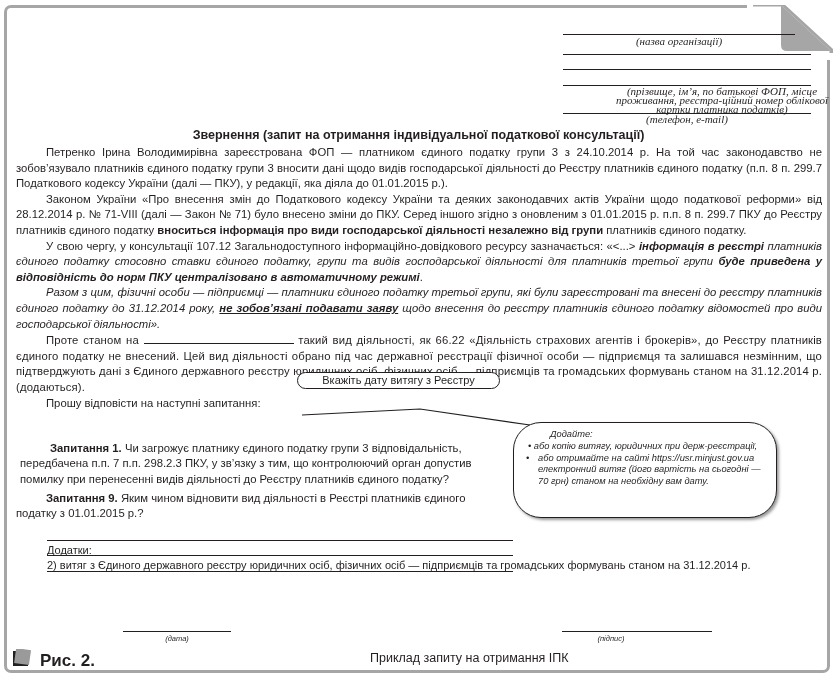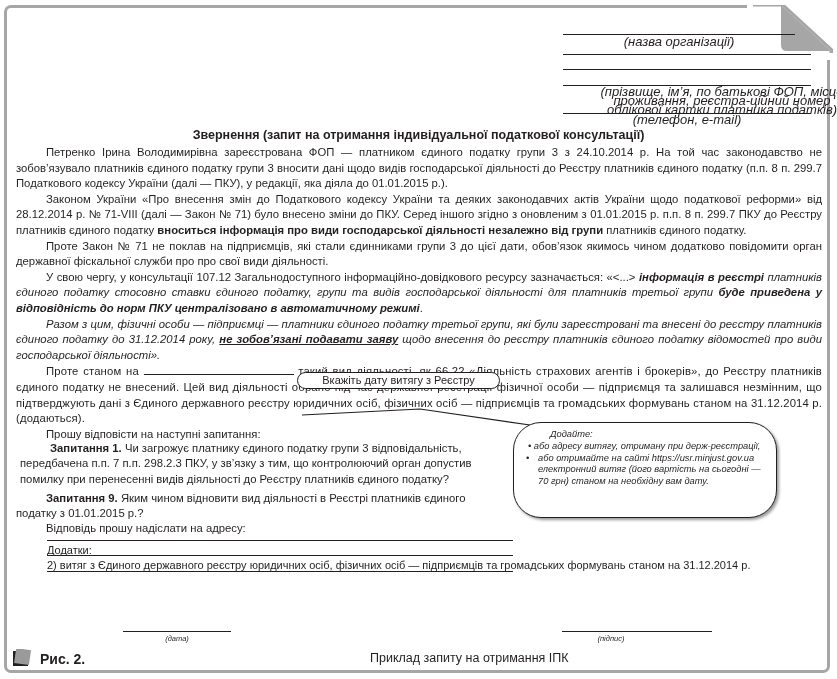--- a/index.html
+++ b/index.html
@@ -3,42 +3,42 @@
 <meta charset="utf-8">
 <style>
   html, body { margin: 0; padding: 0; background: #ffffff; }
   body { width: 837px; height: 679px; position: relative; overflow: hidden;
          font-family: "Liberation Sans", sans-serif; color: #231f20; }
   .frame { position: absolute; left: 4px; top: 5px; width: 826px; height: 668px;
            border: 3px solid #a6a6a6; border-radius: 7px; box-sizing: border-box; background: #fff; }
   .corner-mask { position: absolute; right: 0; top: 0; width: 90px; height: 60px; background: #fff; }
   .corner { position: absolute; right: 4px; top: 5px; width: 80px; height: 48px; }
   .hdr-line { position: absolute; border-top: 1px solid #231f20; height: 0; }
-  .hdr-cap { position: absolute; font-size: 13px; font-style: italic; text-align: center; line-height: 9px; }
+  .hdr-cap { position: absolute; font-size: 11px; font-style: italic; text-align: center; line-height: 9px; font-family: Liberation Serif, serif; }
   .title { position: absolute; left: 0; width: 837px; top: 128px; text-align: center;
            font-weight: bold; font-size: 12.5px; }
   .body { position: absolute; left: 16px; width: 806px; top: 145px; font-size: 11.3px; line-height: 15.6px; text-align: justify; }
   .p { text-indent: 30px; margin: 0; }
   .it { font-style: italic; }
   .bi { font-weight: bold; font-style: italic; }
   .b { font-weight: bold; }
   .blank { display: inline-block; border-bottom: 1px solid #231f20; height: 11px; vertical-align: baseline; }
   .callout1 { position: absolute; left: 297px; top: 372px; width: 201px; height: 15px;
               border: 1.2px solid #231f20; border-radius: 9px; background: #fff;
               font-size: 11px; text-align: center; line-height: 15px; }
   .callout2 { position: absolute; left: 513px; top: 422px; width: 264px; height: 96px;
               border: 1.2px solid #231f20; border-radius: 28px; background: #fff; box-shadow: 2px 2px 3px #999;
               font-size: 9.3px; font-style: italic; line-height: 11.8px; padding: 6px 8px 0 12px; box-sizing: border-box; }
   .q-block { position: absolute; left: 16px; top: 437px; width: 490px; font-size: 11.3px; line-height: 15.3px; }
   .addr-line { position: absolute; left: 47px; width: 466px; border-top: 1px solid #231f20; }
   .appx { position: absolute; left: 47px; top: 543px; font-size: 11px; line-height: 15px; width: 780px; }
   .sig-line { position: absolute; border-top: 1px solid #231f20; }
   .sig-cap { position: absolute; font-size: 7.5px; font-style: italic; text-align: center; }
   .fig-icon { position: absolute; left: 13px; top: 649px; width: 18px; height: 18px; }
-  .fig-label { position: absolute; left: 40px; top: 651px; font-weight: bold; font-size: 14px; }
+  .fig-label { position: absolute; left: 40px; top: 651px; font-weight: bold; font-size: 17px; }
   .fig-caption { position: absolute; left: 370px; top: 651px; font-weight: normal; font-size: 12.5px; }
 </style>
 </head>
 <body>
 
 <div class="frame"></div>
 <div class="corner-mask"></div>
 <svg class="corner" viewBox="0 0 80 48">
   <path d="M0 0 L30 0 L80 46 L80 48 L78 48 L78 46" fill="none" stroke="#a6a6a6" stroke-width="3"></path>
   <path d="M28 0 L78 46 L34 46 Q28 46 28 40 Z" fill="#a6a6a6"></path>
@@ -51,42 +51,40 @@
 <div class="hdr-line" style="left:563px; top:85px; width:248px;"></div>
 <div class="hdr-cap" style="left:563px; top:87px; width:248px;margin-left:35px;">(прізвище, ім’я, по батькові ФОП, місце проживання, реєстра-ційний номер облікової картки платника податків)</div>
 <div class="hdr-line" style="left:563px; top:113px; width:248px;"></div>
 <div class="hdr-cap" style="left:563px; top:115px; width:248px;">(телефон, e-mail)</div>
 
 <div class="title">Звернення (запит на отримання індивідуальної податкової консультації)</div>
 
 <div class="body">
   <p class="p">Петренко Ірина Володимирівна зареєстрована ФОП — платником єдиного податку групи 3 з 24.10.2014 р. На той час законодавство не зобов’язувало платників єдиного податку групи 3 вносити дані щодо видів господарської діяльності до Реєстру платників єдиного податку (п.п. 8 п. 299.7 Податкового кодексу України (далі — ПКУ), у редакції, яка діяла до 01.01.2015 р.).</p>
   <p class="p"><span>Законом України «Про внесення змін до Податкового кодексу України та деяких законодавчих актів України щодо податкової реформи» від 28.12.2014 р. № 71-VIII (далі — Закон № 71) було внесено зміни до ПКУ. Серед іншого згідно з оновленим з 01.01.2015 р. п.п. 8 п. 299.7 ПКУ до Реєстру платників єдиного податку </span><span class="b">вноситься інформація про види господарської діяльності незалежно від групи</span><span> платників єдиного податку.</span></p>
-  <p class="p">Проте Закон № 71 не поклав на підприємців, які стали єдинниками групи 3 до цієї дати, обов’язок якимось чином додатково повідомити орган державної фіскальної служби про про свої види діяльності.</p>
   <p class="p"><span>У свою чергу, у консультації 107.12 Загальнодоступного інформаційно-довідкового ресурсу зазначається: «&lt;...&gt; </span><span class="bi">інформація в реєстрі</span><span class="it"> платників єдиного податку стосовно ставки єдиного податку, групи та видів господарської діяльності для платників третьої групи </span><span class="bi">буде приведена у відповідність до норм ПКУ централізовано в автоматичному режимі</span><span>.</span></p>
   <p class="p it"><span>Разом з цим, фізичні особи — підприємці — платники єдиного податку третьої групи, які були зареєстровані та внесені до реєстру платників єдиного податку до 31.12.2014 року, </span><span class="bi" style="text-decoration:underline;">не зобов’язані подавати заяву</span><span> щодо внесення до реєстру платників єдиного податку відомостей про види господарської діяльності».</span></p>
   <p class="p" style="letter-spacing:0.15px;"><span>Проте станом на </span><span class="blank" style="width:150px;"></span><span> такий вид діяльності, як 66.22 «Діяльність страхових агентів і брокерів», до Реєстру платників єдиного податку не внесений. Цей вид діяльності обрано під час державної реєстрації фізичної особи — підприємця та залишався незмінним,  що підтверджують дані з Єдиного державного реєстру юридичних осіб, фізичних осіб — підприємців та громадських формувань станом на 31.12.2014 р. (додаються).</span></p>
   <p class="p">Прошу відповісти на наступні запитання:</p>
 </div>
 
 <div class="callout1">Вкажіть дату витягу з Реєстру</div>
 
 <div class="q-block">
   <p class="p" style="margin:4px;"><span class="b">Запитання 1.</span><span> Чи загрожує платнику єдиного податку групи 3 відповідальність, передбачена п.п. 7 п.п. 298.2.3 ПКУ, у зв’язку з тим, що контролюючий орган допустив помилку при перенесенні видів діяльності до Реєстру платників єдиного податку?</span></p>
   <p class="p" style="margin:0;"><span class="b">Запитання 9.</span><span> Яким чином відновити вид діяльності в Реєстрі платників єдиного податку з 01.01.2015 р.?</span></p>
-  <p class="p" style="margin:0;">Відповідь прошу надіслати на адресу:</p>
 </div>
 
 <svg style="position:absolute; left:300px; top:405px; width:240px; height:40px;">
   <path d="M2 10 L120 4 L230 20" fill="none" stroke="#231f20" stroke-width="1.2"></path>
 </svg>
 
 <div class="callout2">
   <div style="padding-left:24px;">Додайте:</div>
-  <div style="padding-left:2px;">• або адресу витягу, отриману при держ-реєстрації,</div>
+  <div style="padding-left:2px;">• або копію витягу, юридичних при держ-реєстрації,</div>
   <div style="display:flex;">
     <span style="width:12px; flex:none;">•</span>
     <span>або отримайте на сайті https://usr.minjust.gov.ua електронний витяг (його вартість на сьогодні — 70 грн) станом на необхідну вам дату.</span>
   </div>
 </div>
 
 <div class="addr-line" style="top:540px;"></div>
 <div class="addr-line" style="top:555px;"></div>
 <div class="addr-line" style="top:571px;"></div>
 

